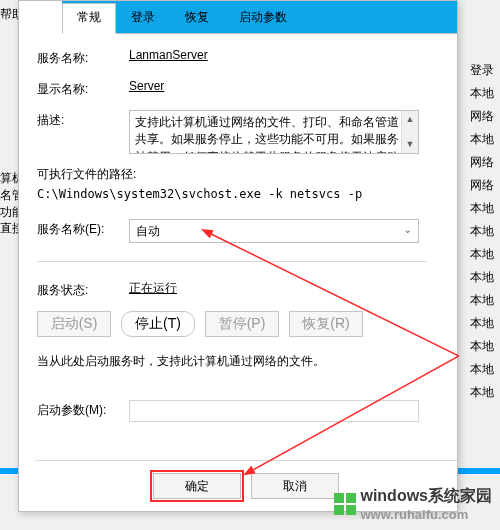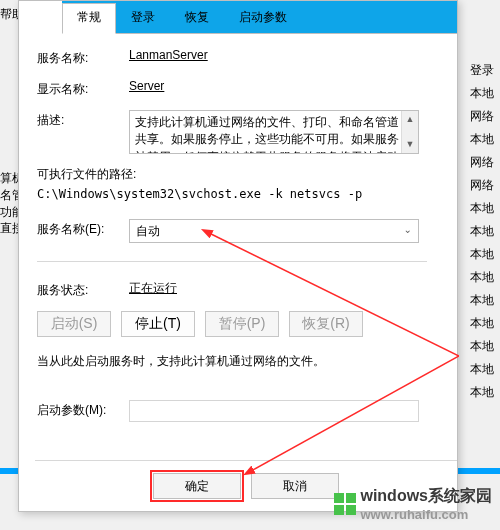--- a/index.html
+++ b/index.html
@@ -81,21 +81,21 @@
   hr.sep { border: none; border-top: 1px solid #d8d8d8; margin: 18px 0; }
   .btn-row { display: flex; gap: 10px; margin: 10px 0 16px 0; }
   .svc-btn {
     width: 74px; height: 26px;
     border: 1px solid #c6c6c6;
     background: #f6f6f6;
     color: #9a9a9a;
     font-size: 14px;
     font-family: inherit;
   }
-  .svc-btn.enabled { color: #000; background: #fdfdfd; }
+  .svc-btn.enabled { color: #000; background: #fdfdfd; border-radius: 11px; }
   .note-line { margin: 10px 0 30px 0; }
   .params-input {
     width: 290px; height: 22px;
     border: 1px solid #d5d5d5;
     background: #fff;
     font-family: inherit;
     font-size: 12px;
     padding: 2px 4px;
   }
   .footer {

